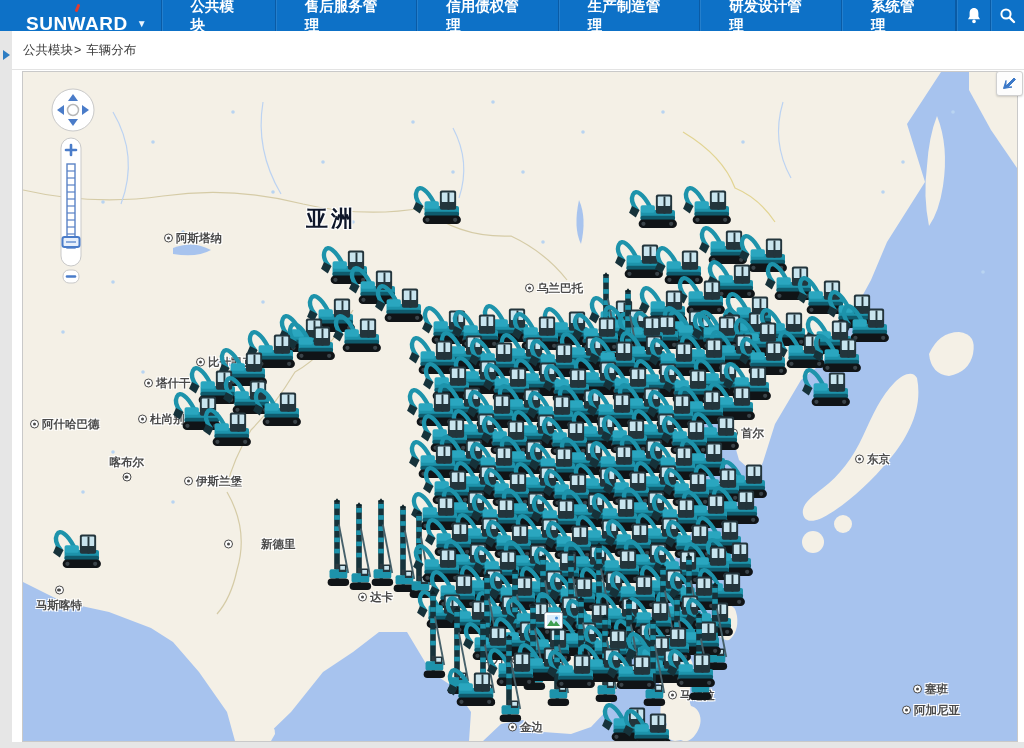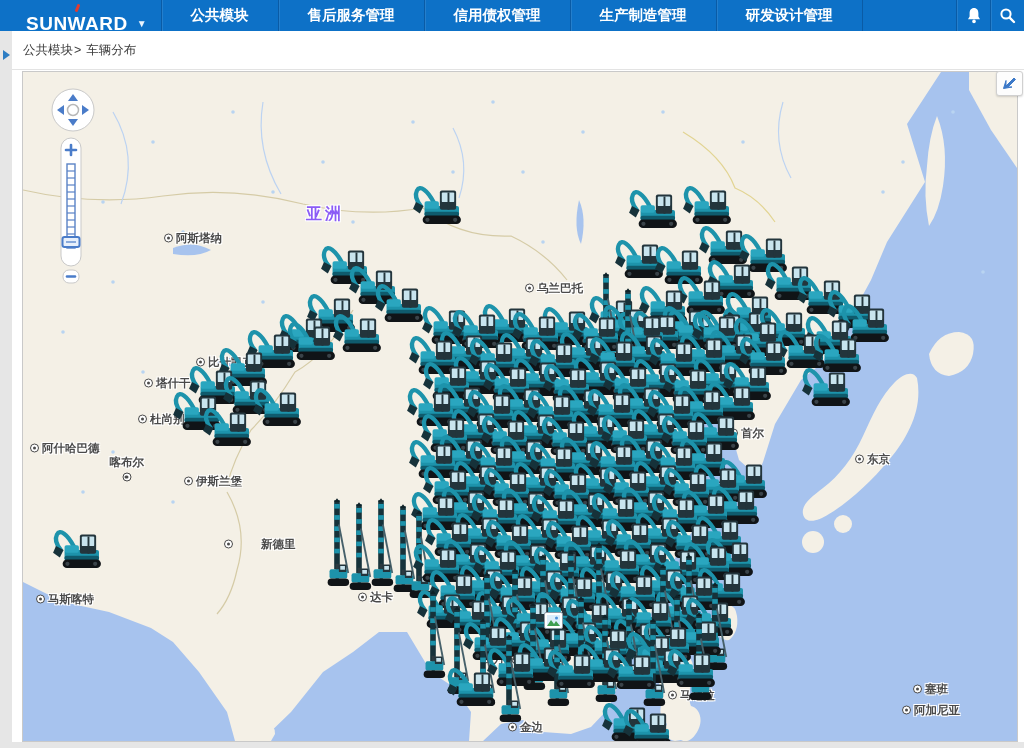--- a/index.html
+++ b/index.html
@@ -33,21 +33,21 @@
   .labels-layer{left:0;top:0;width:994px;height:669px;z-index:2;pointer-events:none;}
   #machines{left:0;top:0;z-index:3;}
   .city{position:absolute;display:flex;align-items:center;gap:3px;transform:translate(-4px,-50%);
     font-size:11.5px;font-weight:bold;color:#4a4a4a;white-space:nowrap;
     text-shadow:-1px -1px 0 #fff,1px -1px 0 #fff,-1px 1px 0 #fff,1px 1px 0 #fff;}
   .city.side-right{transform:translate(-100%,-50%);flex-direction:column;}
   .city-dot{width:7px;height:7px;border:1.6px solid #4a4a4a;border-radius:50%;background:#fff;
     position:relative;flex:0 0 auto;}
   .city-dot::after{content:"";position:absolute;left:1.6px;top:1.6px;width:3.8px;height:3.8px;
     border-radius:50%;background:#4a4a4a;}
-  .continent-label{position:absolute;font-size:16px;font-weight:bold;color:#8b5cf6;letter-spacing:3px;
+  .continent-label{position:absolute;font-size:22px;font-weight:bold;color:#0f172a;letter-spacing:3px;
     text-shadow:-1px -1px 0 #fff,1px -1px 0 #fff,-1px 1px 0 #fff,1px 1px 0 #fff;z-index:2;}
   
   .map-controls{left:14px;top:8px;z-index:5;}
   .photo-marker{z-index:4;width:17px;height:15px;background:#fff;border:1px solid #8d9aa5;
     border-radius:2px;display:flex;align-items:center;justify-content:center;}
   .corner-btn{position:absolute;left:996px;top:71px;width:25px;height:23px;background:#fdfdfd;
     border:1px solid #d0d0d0;border-radius:3px;display:flex;align-items:center;justify-content:center;
     cursor:pointer;z-index:10;box-shadow:0 1px 2px rgba(0,0,0,.15);}
 </style>
 </head>
@@ -58,20 +58,21 @@
     <span class="logo-text">SUNWARD</span>
     <span class="logo-accent"></span>
     <span class="logo-caret">▼</span>
   </div>
   <div class="nav-menu">
       <div class="nav-item">公共模块</div>
       <div class="nav-item">售后服务管理</div>
       <div class="nav-item">信用债权管理</div>
       <div class="nav-item">生产制造管理</div>
       <div class="nav-item">研发设计管理</div>
+      <div class="nav-item">系统管理</div>
     </div>
   <div class="nav-right">
     <div class="nav-icon-btn">
       <svg width="16" height="17" viewBox="0 0 16 17">
         <path d="M8 1 C5 1 3.6 3.4 3.6 6.4 L3.6 9.6 L2 12.2 L14 12.2 L12.4 9.6 L12.4 6.4 C12.4 3.4 11 1 8 1 Z" fill="#fff"></path>
         <circle cx="8" cy="14.4" r="1.8" fill="#fff"></circle>
       </svg>
     </div>
     <div class="nav-icon-btn">
       <svg width="17" height="17" viewBox="0 0 17 17">
@@ -182,37 +183,37 @@
           <span class="city-name">比什凯克</span>
         </div>
         <div class="city" style="left: 125px; top: 311px;">
           <span class="city-dot"></span>
           <span class="city-name">塔什干</span>
         </div>
         <div class="city" style="left: 119px; top: 347px;">
           <span class="city-dot"></span>
           <span class="city-name">杜尚别</span>
         </div>
-        <div class="city" style="left: 11px; top: 376px; justify-content: center;">
+        <div class="city" style="left: 11px; top: 352px; justify-content: center;">
           <span class="city-dot"></span>
           <span class="city-name">阿什哈巴德</span>
         </div>
         <div class="city side-right" style="left: 121px; top: 396px;">
           <span class="city-name">喀布尔</span>
           <span class="city-dot"></span>
         </div>
         <div class="city" style="left: 165px; top: 409px;">
           <span class="city-dot"></span>
           <span class="city-name">伊斯兰堡</span>
         </div>
         <div class="city" style="left: 205px; top: 472px; gap: 28px;">
           <span class="city-dot"></span>
           <span class="city-name">新德里</span>
         </div>
-        <div class="city" style="left: 17px; top: 527px;">
+        <div class="city" style="left: 17px; top: 527px; flex-direction: column;">
           <span class="city-dot"></span>
           <span class="city-name">马斯喀特</span>
         </div>
         <div class="city" style="left: 339px; top: 525px;">
           <span class="city-dot"></span>
           <span class="city-name">达卡</span>
         </div>
         <div class="city" style="left: 462px; top: 587px;">
           <span class="city-dot"></span>
           <span class="city-name">万象</span>

